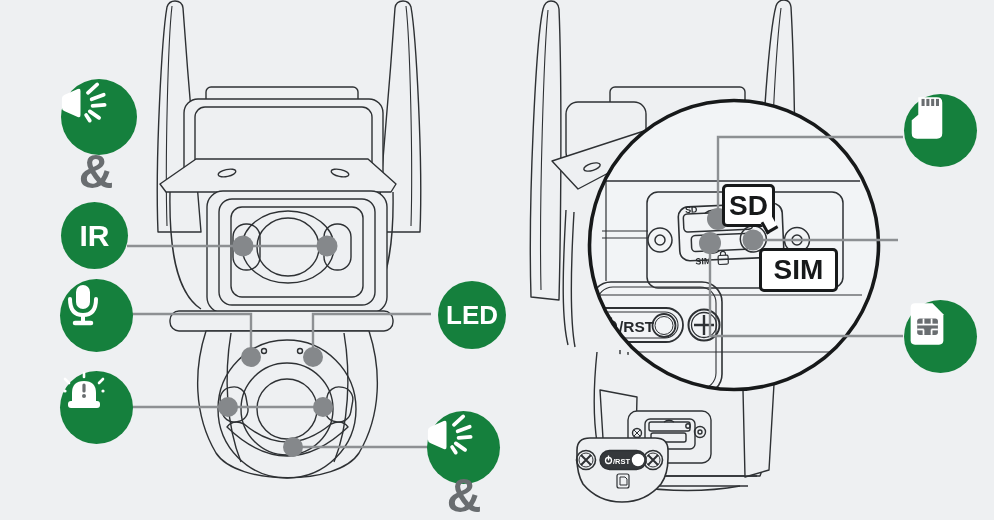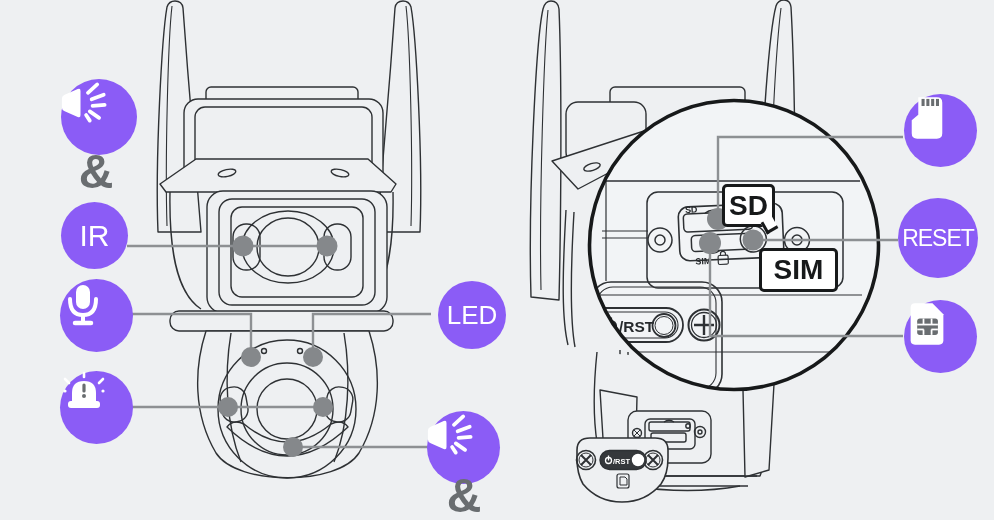--- a/index.html
+++ b/index.html
@@ -2,23 +2,23 @@
 <html><head>
 <meta charset="utf-8">
 <style>
   html,body{margin:0;padding:0;background:#e4e6e8;}
   .stage{
     position:relative;width:994px;height:520px;overflow:hidden;
     background:#eef0f2;font-family:"Liberation Sans","DejaVu Sans",sans-serif;
   }
   .stage svg{position:absolute;left:0;top:0;}
   .badge{
-    position:absolute;border-radius:50%;background:#8b5cf6;color:#ffffff;
+    position:absolute;border-radius:50%;background:#15803d;color:#ffffff;
     display:flex;align-items:center;justify-content:center;
-    font-weight:normal;z-index:5;user-select:none;
+    font-weight:bold;z-index:5;user-select:none;
   }
   .amp{
     position:absolute;color:#696d70;font-weight:bold;font-size:48px;line-height:1;
     z-index:5;width:66px;text-align:center;user-select:none;
   }
   .tag{
     position:absolute;background:#ffffff;border:3px solid #17191a;border-radius:5px;
     color:#17191a;font-weight:bold;display:flex;align-items:center;justify-content:center;
     z-index:6;user-select:none;
   }
@@ -314,21 +314,20 @@
       <path d="M-8,-19 H9 Q14,-19 14,-14 V14 Q14,19 9,19 H-9 Q-14,19 -14,14 V2 L-8,-3 Z" fill="#fff"></path>
       <g fill="#696d70">
         <rect x="-5" y="-17.5" width="2.8" height="6.5"></rect>
         <rect x="-0.6" y="-17.5" width="2.8" height="6.5"></rect>
         <rect x="3.8" y="-17.5" width="2.8" height="6.5"></rect>
         <rect x="8.2" y="-17.5" width="2.8" height="6.5"></rect>
       </g>
     </svg>
   </div>
 
-  <div class="badge t-reset" style="left:898px;top:198px;width:80px;height:80px;">RESET</div>
 
   <div class="badge" style="left:904px;top:300px;width:73px;height:73px;">
     <svg width="46" height="48" viewBox="-20 -22 40 44">
       <path d="M-11,-19 L5,-19 L15,-9 L15,15 Q15,19 11,19 L-11,19 Q-15,19 -15,15 L-15,-15 Q-15,-19 -11,-19 Z" fill="#fff"></path>
       <rect x="-9" y="-5" width="19" height="15" rx="2.5" fill="#696d70"></rect>
       <g stroke="#fff" stroke-width="1.6">
         <line x1="-9" y1="0.5" x2="10" y2="0.5"></line>
         <line x1="-9" y1="5" x2="-3" y2="5"></line>
         <line x1="4" y1="5" x2="10" y2="5"></line>
         <line x1="-3.2" y1="-5" x2="-3.2" y2="0.5"></line>

